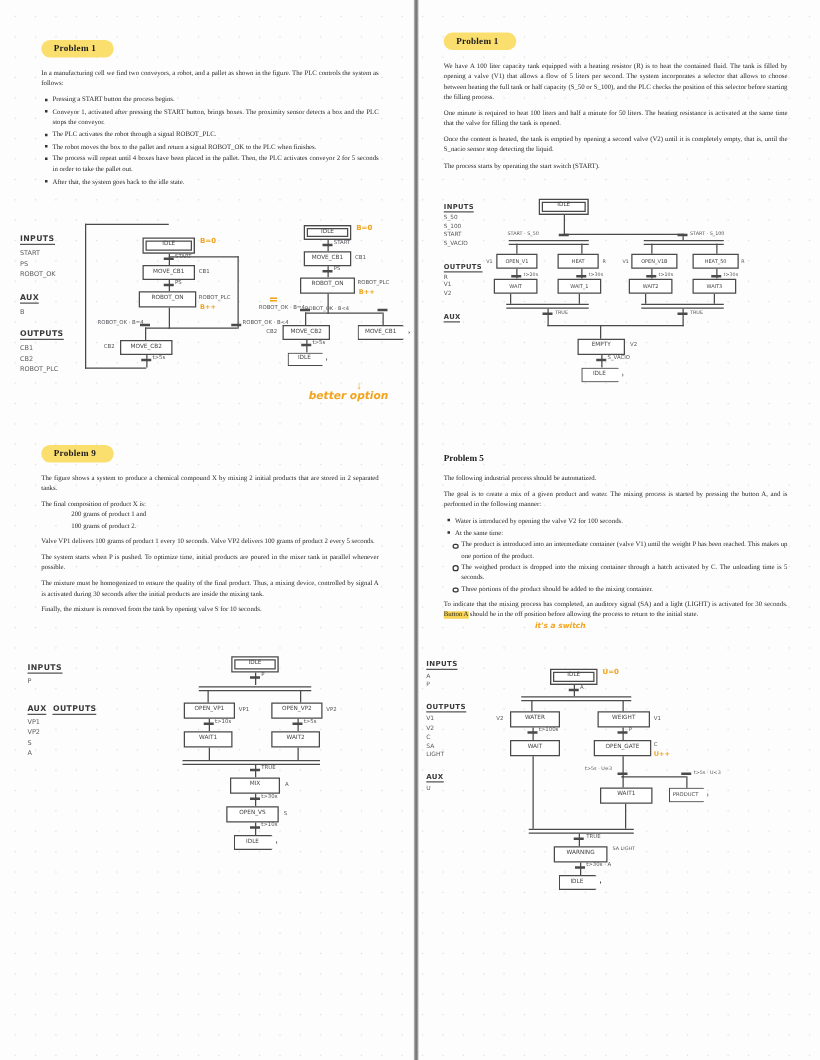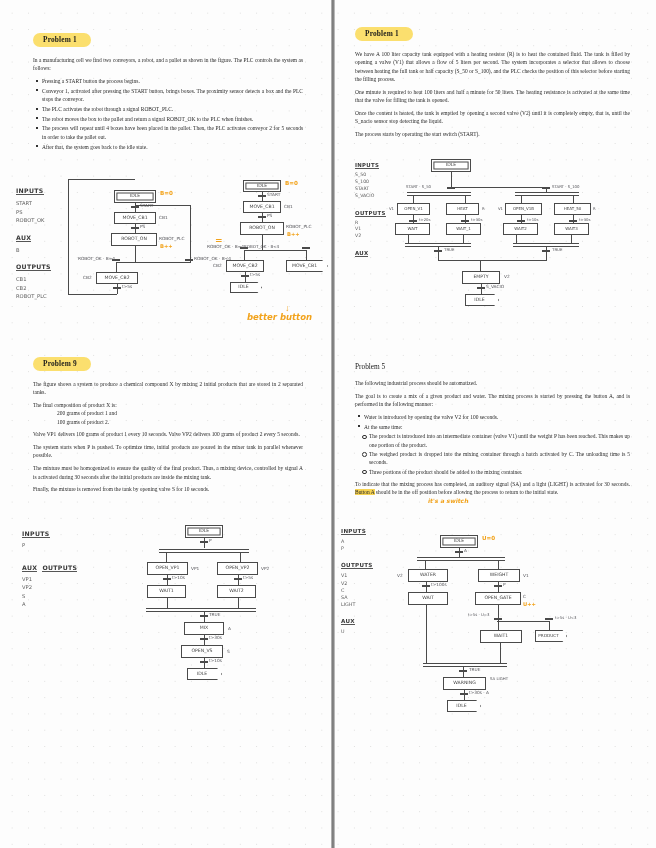--- a/index.html
+++ b/index.html
@@ -24,21 +24,21 @@
   .sheet-right{position:absolute;left:335px;top:0;width:321px;height:848px;}
 
   .hl{
     display:inline-block;
     background:#fbdf6e;
     border-radius:9px;
     padding:2px 14px 3px 10px;
     font-weight:bold;font-size:7.3px;color:#1a1a1a;
     letter-spacing:.2px;
   }
-  .plain-head{font-weight:normal;font-size:7.3px;color:#222;}
+  .plain-head{font-weight:bold;font-size:7.3px;color:#222;}
 
   .body-txt{
     font-size:5.45px;line-height:1.52;color:#2a2a2a;
     text-align:justify;
   }
   .body-txt p{margin:0 0 4.5px 0;}
   ul.bul{margin:3px 0 0 0;padding:0 0 0 9px;list-style:none;}
   ul.bul>li{position:relative;margin:0 0 1.5px 0;text-align:justify;}
   ul.bul>li:before{content:"";position:absolute;left:-6px;top:2.6px;width:2px;height:2px;background:#333;}
   ul.sub{margin:1px 0 1px 0;padding:0 0 0 14px;list-style:none;}
@@ -190,21 +190,21 @@
     <div class="ln v" style="left:244.5px;top:272px;height:10px;"></div>
     <div class="tr" style="left:240.5px;top:275px;"></div>
     <div class="lbl" style="left:250px;top:272px;">t&gt;5s</div>
 
     <div class="ln v" style="left:306px;top:250px;height:11px;"></div>
     <div class="step macro" style="left:286px;top:260px;width:42px;height:12px;">MOVE_CB1</div>
     <div class="step macro" style="left:230px;top:282px;width:32px;height:11px;">IDLE</div>
   </div>
 
   <div class="arrowdn" style="position:absolute;left:285px;top:303px;font-size:9px;">↓</div>
-  <div class="note" style="position:absolute;left:247px;top:312px;font-size:8.5px;font-style:italic;">better button</div>
+  <div class="note" style="position:absolute;left:247px;top:312px;font-size:8.5px;font-style:italic;">better option</div>
 
   <div style="position:absolute;left:33px;top:352px;width:270px;">
     <div class="hl">Problem 9</div>
     <div class="body-txt" style="margin-top:9px;">
       <p>The figure shows a system to produce a chemical compound X by mixing 2 initial products that are stored in 2 separated tanks.</p>
       <p style="margin-bottom:0;">The final composition of product X is:</p>
       <p style="margin:0 0 4.5px 24px;">200 grams of product 1 and</p>
       <p style="margin:-4.5px 0 4.5px 24px;">100 grams of product 2.</p>
       <p style="text-align:left;">Valve VP1 delivers 100 grams of product 1 every 10 seconds. Valve VP2 delivers 100 grams of product 2 every 5 seconds.</p>
       <p>The system starts when P is pushed. To optimize time, initial products are poured in the mixer tank in parallel whenever possible.</p>

